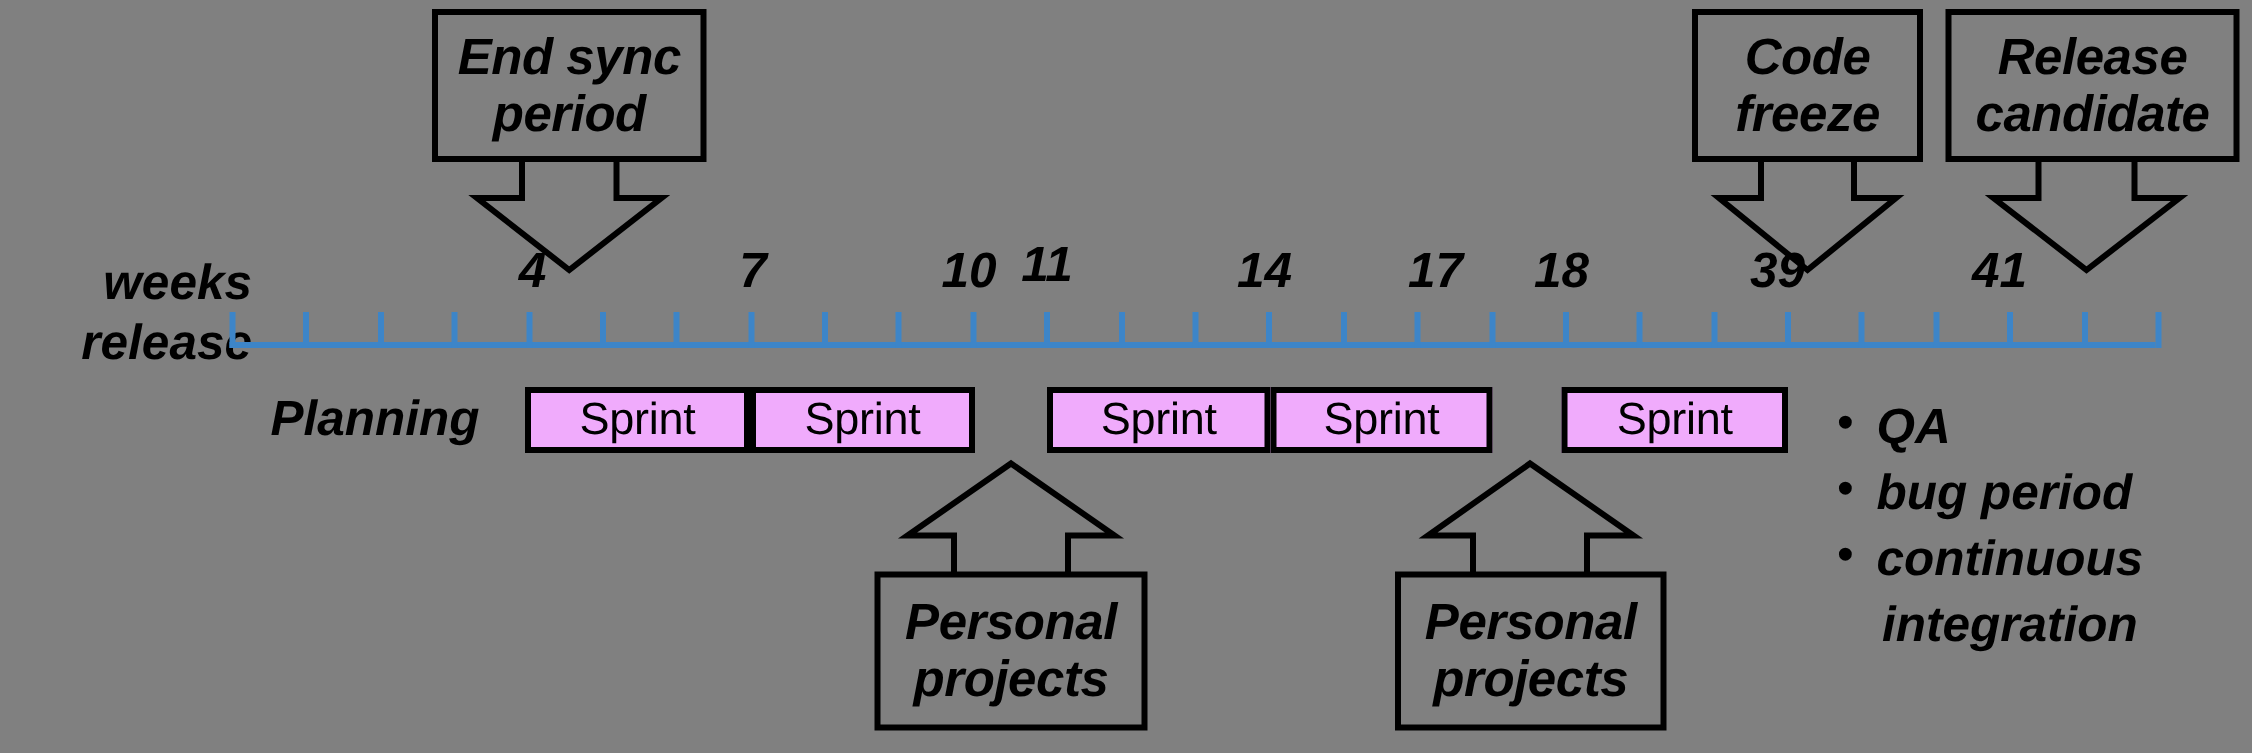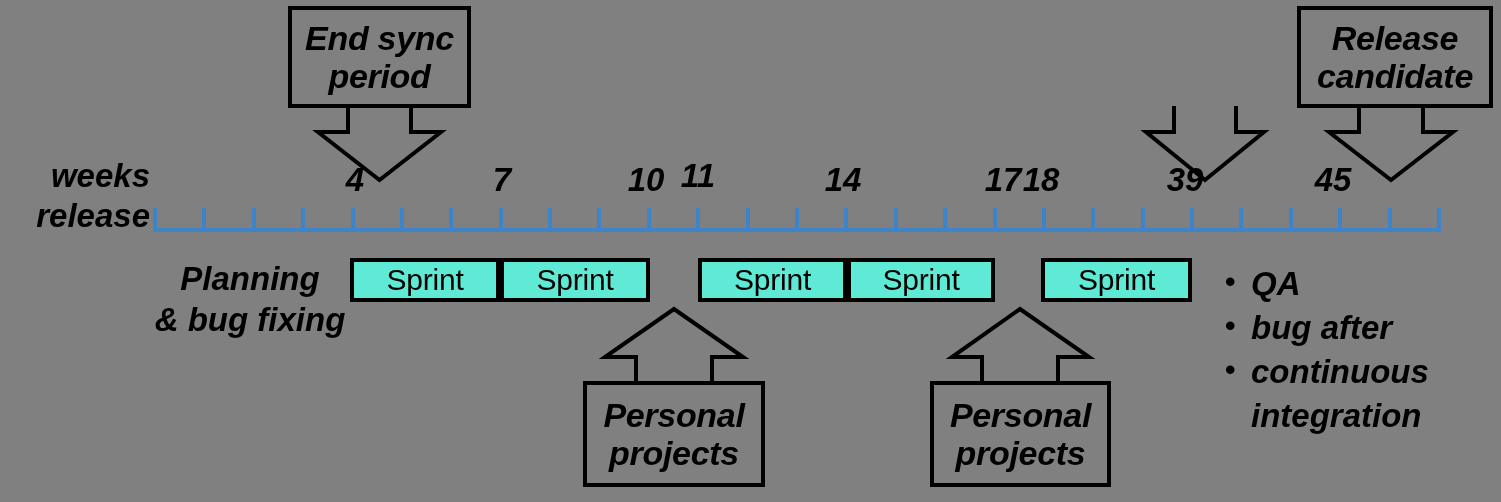--- a/index.html
+++ b/index.html
@@ -75,21 +75,21 @@
     font-size:33px;
     color:#000;
     text-align:center;
     line-height:1.25;
     white-space:nowrap;
   }
 
   
   .sprint{
     position:absolute;
-    background:#5eead4;
+    background:#f0abfc;
     border:4px solid #000;
     box-sizing:border-box;
     display:flex;
     align-items:center;
     justify-content:center;
     font-size:30px;
     font-weight:normal;
     font-style:normal;
     color:#000;
     letter-spacing:-0.2px;
@@ -109,62 +109,68 @@
     align-items:flex-start;
   }
   #bullets .dot{
     width:26px;
     flex:0 0 26px;
     font-size:30px;
     line-height:1.33;
     font-style:normal;
     text-align:left;
   }
-  #bullets .btxt{white-space:pre-line;}
+  #bullets .btxt{white-space:pre-line;text-align:center;}
 </style>
 </head>
 <body>
 
 <div id="stage">
 
   <div class="callout" style="left:288px;top:6px;width:183px;height:102px;">
     <span>
       <span>End sync</span>
       <span>period</span>
     </span>
   </div>
   <svg class="arrowsvg" style="left:288px;top:104px;width:183px;height:78px;" viewBox="0 0 183 78">
     <path d="M 60 2 L 60 28 L 30 28 L 91.5 76 L 153 28 L 123 28 L 123 2" fill="none" stroke="#000" stroke-width="4" stroke-linejoin="miter"></path>
   </svg>
 
+  <div class="callout" style="left:1128px;top:6px;width:154px;height:102px;">
+    <span>
+      <span>Code</span>
+      <span>freeze</span>
+    </span>
+  </div>
   <svg class="arrowsvg" style="left:1128px;top:104px;width:154px;height:78px;" viewBox="0 0 154 78">
     <path d="M 46 2 L 46 28 L 18 28 L 77 76 L 136 28 L 108 28 L 108 2" fill="none" stroke="#000" stroke-width="4" stroke-linejoin="miter"></path>
   </svg>
 
   <div class="callout" style="left:1297px;top:6px;width:196px;height:102px;">
     <span>
       <span>Release</span>
       <span>candidate</span>
     </span>
   </div>
   <svg class="arrowsvg" style="left:1297px;top:104px;width:196px;height:78px;" viewBox="0 0 196 78">
     <path d="M 62 2 L 62 28 L 32 28 L 94 76 L 156 28 L 126 28 L 126 2" fill="none" stroke="#000" stroke-width="4" stroke-linejoin="miter"></path>
   </svg>
 
   <div class="axis-num" style="left:330px;top:163px;width:50px;">4</div>
   <div class="axis-num" style="left:477px;top:163px;width:50px;">7</div>
   <div class="axis-num" style="left:621px;top:163px;width:50px;text-align:center;">10</div>
   <div class="axis-num" style="left:673px;top:159px;width:50px;">11</div>
   <div class="axis-num" style="left:818px;top:163px;width:50px;">14</div>
-  <div class="axis-num" style="left:978px;top:163px;width:50px;font-style:italic;">17</div>
+  <div class="axis-num" style="left:932px;top:163px;width:50px;font-style:italic;">17</div>
   <div class="axis-num" style="left:1016px;top:163px;width:50px;">18</div>
   <div class="axis-num" style="left:1160px;top:163px;width:50px;">39</div>
-  <div class="axis-num" style="left:1308px;top:163px;width:50px;">45</div>
-
-  <div id="weeks-label" style="left:0px;top:156px;width:150px;">
+  <div class="axis-num" style="left:1308px;top:163px;width:50px;">41</div>
+
+  <div id="weeks-label" style="left:0px;top:168px;width:150px;padding-left:18px;">
     <div>weeks</div>
     <div>release</div>
   </div>
 
   <div id="axis-line" style="left:153px;top:228px;width:1284px;"></div>
   <div id="ticks">
       <div class="tick" style="left: 153px; top: 208px; height: 24px;"></div>
       <div class="tick" style="left: 202.385px; top: 208px; height: 24px;"></div>
       <div class="tick" style="left: 251.769px; top: 208px; height: 24px;"></div>
       <div class="tick" style="left: 301.154px; top: 208px; height: 24px;"></div>
@@ -188,21 +194,20 @@
       <div class="tick" style="left: 1190.08px; top: 208px; height: 24px;"></div>
       <div class="tick" style="left: 1239.46px; top: 208px; height: 24px;"></div>
       <div class="tick" style="left: 1288.85px; top: 208px; height: 24px;"></div>
       <div class="tick" style="left: 1338.23px; top: 208px; height: 24px;"></div>
       <div class="tick" style="left: 1387.62px; top: 208px; height: 24px;"></div>
       <div class="tick" style="left: 1437px; top: 208px; height: 24px;"></div>
     </div>
 
   <div id="planning-label" style="left:152px;top:258px;width:196px;">
     <div>Planning</div>
-    <div>&amp; bug fixing</div>
   </div>
 
   <div class="sprint" style="left:350px;top:258px;width:150px;height:44px;">
     <span>Sprint</span>
   </div>
   <div class="sprint" style="left:500px;top:258px;width:150px;height:44px;">
     <span>Sprint</span>
   </div>
   <div class="sprint" style="left:698px;top:258px;width:149px;height:44px;">
     <span>Sprint</span>
@@ -214,21 +219,21 @@
     <span>Sprint</span>
   </div>
 
   <div id="bullets" style="left:1225px;top:262px;width:270px;">
     <div class="bullet-row">
       <span class="dot">•</span>
       <span class="btxt">QA</span>
     </div>
     <div class="bullet-row">
       <span class="dot">•</span>
-      <span class="btxt">bug after</span>
+      <span class="btxt">bug period</span>
     </div>
     <div class="bullet-row">
       <span class="dot">•</span>
       <span class="btxt">continuous
 integration</span>
     </div>
   </div>
 
   <svg class="arrowsvg" style="left:583px;top:305px;width:182px;height:80px;" viewBox="0 0 182 80">
     <path d="M 53 78 L 53 52 L 22 52 L 91 4 L 160 52 L 129 52 L 129 78" fill="none" stroke="#000" stroke-width="4" stroke-linejoin="miter"></path>

